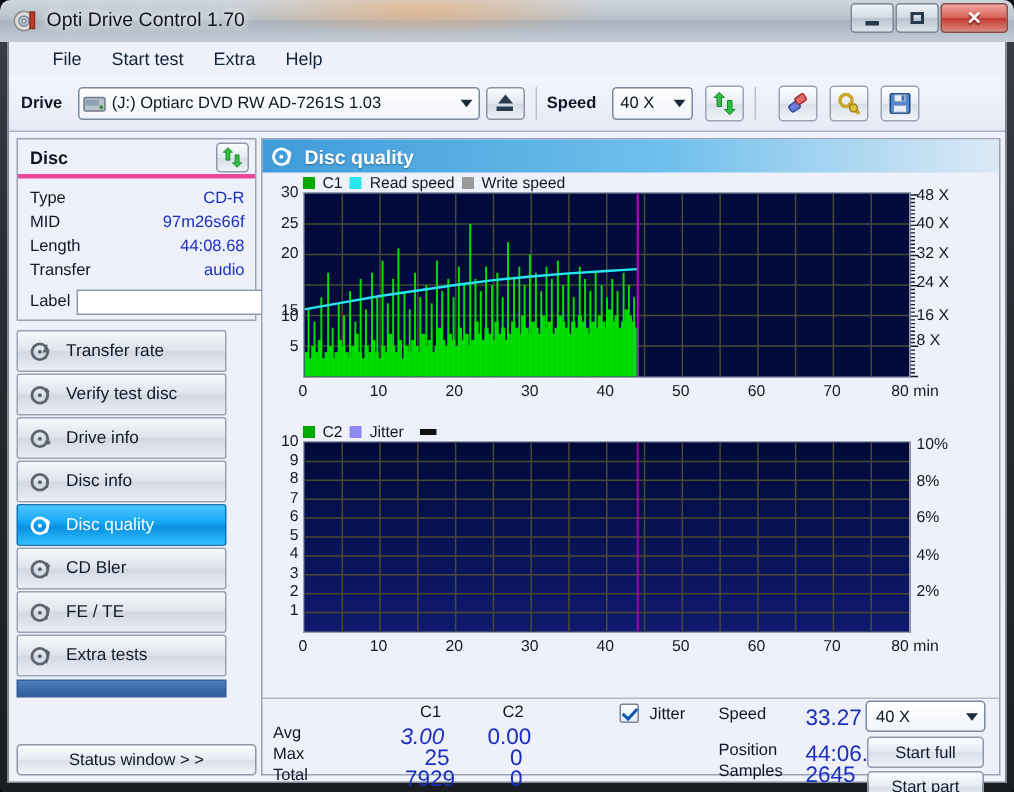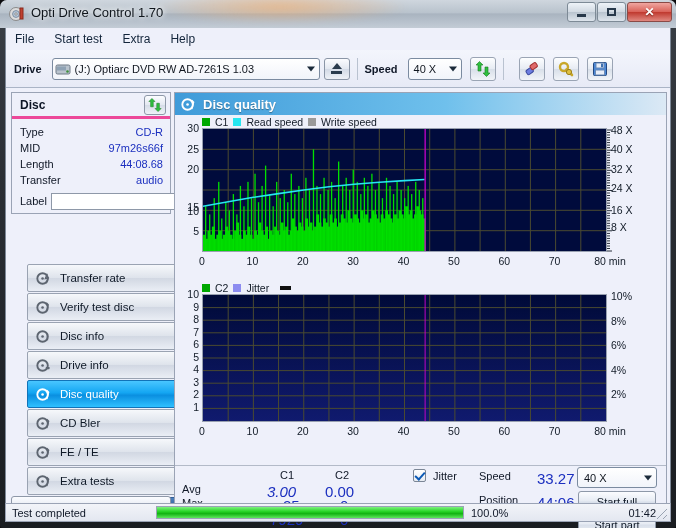--- a/index.html
+++ b/index.html
@@ -57,21 +57,21 @@
   
   .client {
     position:absolute; left:5px; top:28px; width:666px; height:494px;
     background:#eef0fa;
     border:1px solid #7d8897;
     border-top:none;
   }
   
   .menubar {
     position:absolute; left:0; top:0; width:664px; height:22px;
-    background:#eef0fa; display:flex; align-items:center; padding-left:0; gap:2px;
+    background:#eef0fa; display:flex; align-items:center; padding-left:20px; gap:2px;
   }
   .menuitem { padding:3px 9px; font-size:12px; color:#12243a; cursor:default; }
 
   
   .toolbar {
     position:absolute; left:0; top:22px; width:664px; height:38px;
     background:linear-gradient(180deg,#f3f5fc 0%,#e7eaf6 100%);
     border-bottom:1px solid #aab4c6;
     display:flex; align-items:center; padding:0 8px;
   }
@@ -127,21 +127,21 @@
   .drow { display:flex; justify-content:space-between; align-items:center; height:16px; }
   .dk { font-size:11px; color:#0f1726; }
   .dv { font-size:11px; color:#1b2fbf; }
   .label-row { display:flex; align-items:center; margin-top:3px; gap:4px; }
   .label-k { font-size:11px; color:#0f1726; width:36px; }
   .label-input {
     flex:1; height:17px; border:1px solid #8e98a8; background:#fff;
   }
 
   
-  .navlist { position:absolute; left:16px; top:128px; width:192px;margin-top:44px; }
+  .navlist { position:absolute; left:0; top:128px; width:140px; }
   .navbtn {
     height:28px; margin-bottom:1px;
     border:1px solid #9aa3b2; border-radius:2px;
     background:linear-gradient(180deg,#f6f8fb 0%,#dfe4ec 48%,#d2d8e3 52%,#eaeef5 100%);
     display:flex; align-items:center; padding-left:8px; gap:9px; cursor:default;
   }
   .navbtn .nlabel { font-size:11.5px; color:#101a28; }
   .navbtn.active {
     border:1px solid #1173b8;
     background:linear-gradient(180deg,#49c6ff 0%,#14a6f2 45%,#0a8fe0 55%,#2fc0ff 100%);
@@ -382,31 +382,31 @@
             <circle cx="7" cy="8" r="5.6" fill="none" stroke="#5d6570" stroke-width="2"></circle>
             <circle cx="7" cy="8" r="1.4" fill="#5d6570"></circle>
             <path d="M11 3 L13 5 L11 13" stroke="#5d6570" stroke-width="1.4" fill="none"></path>
           </svg>
           <span class="nlabel">Verify test disc</span>
         </div>
         <div class="navbtn">
           <svg width="15" height="15" viewBox="0 0 16 16">
             <circle cx="7" cy="8" r="5.6" fill="none" stroke="#5d6570" stroke-width="2"></circle>
             <circle cx="7" cy="8" r="1.4" fill="#5d6570"></circle>
-            <rect x="11.4" y="5" width="1.5" height="7" fill="#5d6570"></rect>
+            <rect x="10.5" y="9.5" width="4" height="2.4" rx="0.6" fill="#5d6570"></rect>
           </svg>
-          <span class="nlabel">Disc info</span>
+          <span class="nlabel">Drive info</span>
         </div>
         <div class="navbtn">
           <svg width="15" height="15" viewBox="0 0 16 16">
             <circle cx="7" cy="8" r="5.6" fill="none" stroke="#5d6570" stroke-width="2"></circle>
             <circle cx="7" cy="8" r="1.4" fill="#5d6570"></circle>
-            <rect x="10.5" y="9.5" width="4" height="2.4" rx="0.6" fill="#5d6570"></rect>
+            <rect x="11.4" y="5" width="1.5" height="7" fill="#5d6570"></rect>
           </svg>
-          <span class="nlabel">Drive info</span>
+          <span class="nlabel">Disc info</span>
         </div>
         <div class="navbtn active">
           <svg width="15" height="15" viewBox="0 0 16 16">
             <circle cx="7" cy="8" r="5.6" fill="none" stroke="#ffffff" stroke-width="2"></circle>
             <circle cx="7" cy="8" r="1.4" fill="#ffffff"></circle>
             <path d="M11.5 3.5 L13.5 5.5 L11.5 13" stroke="#ffffff" stroke-width="1.4" fill="none"></path>
           </svg>
           <span class="nlabel">Disc quality</span>
         </div>
         <div class="navbtn">
@@ -856,22 +856,13 @@
         <div class="actbtn" style="left:403px;top:25px;">
           <span>Start full</span>
         </div>
         <div class="actbtn" style="left:403px;top:48px;">
           <span>Start part</span>
         </div>
       </div>
     </div>
   </div>
 
-  <div class="statusbar">
-    <div class="sb-text">Test completed</div>
-    <div class="sb-prog">
-      <div class="fill" id="progfill" style="width: 100%;"></div>
-    </div>
-    <div class="sb-pct">100.0%</div>
-    <div class="sb-time">01:42</div>
-    <div class="grip"></div>
-  </div>
 </div>
 
 </body></html>

